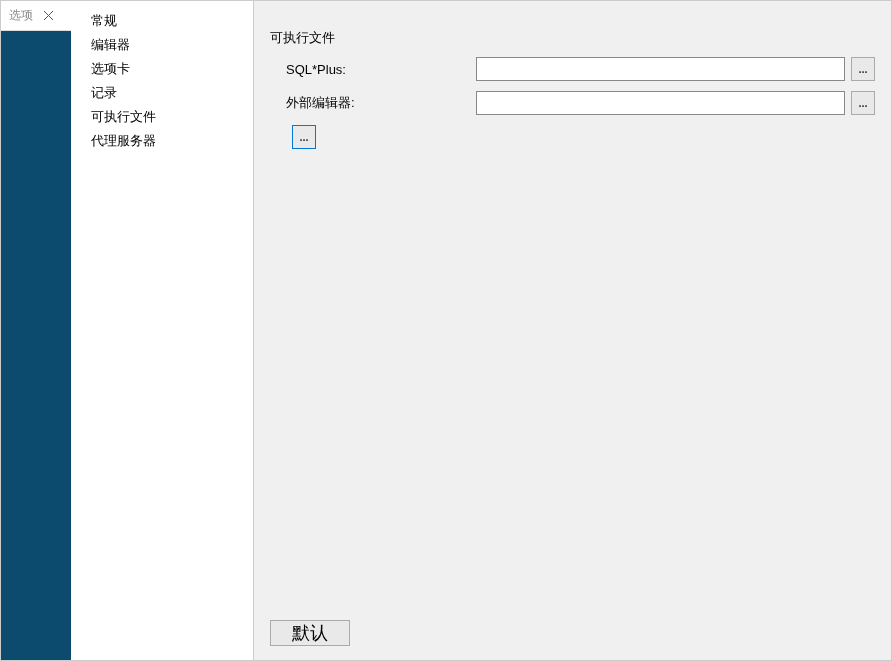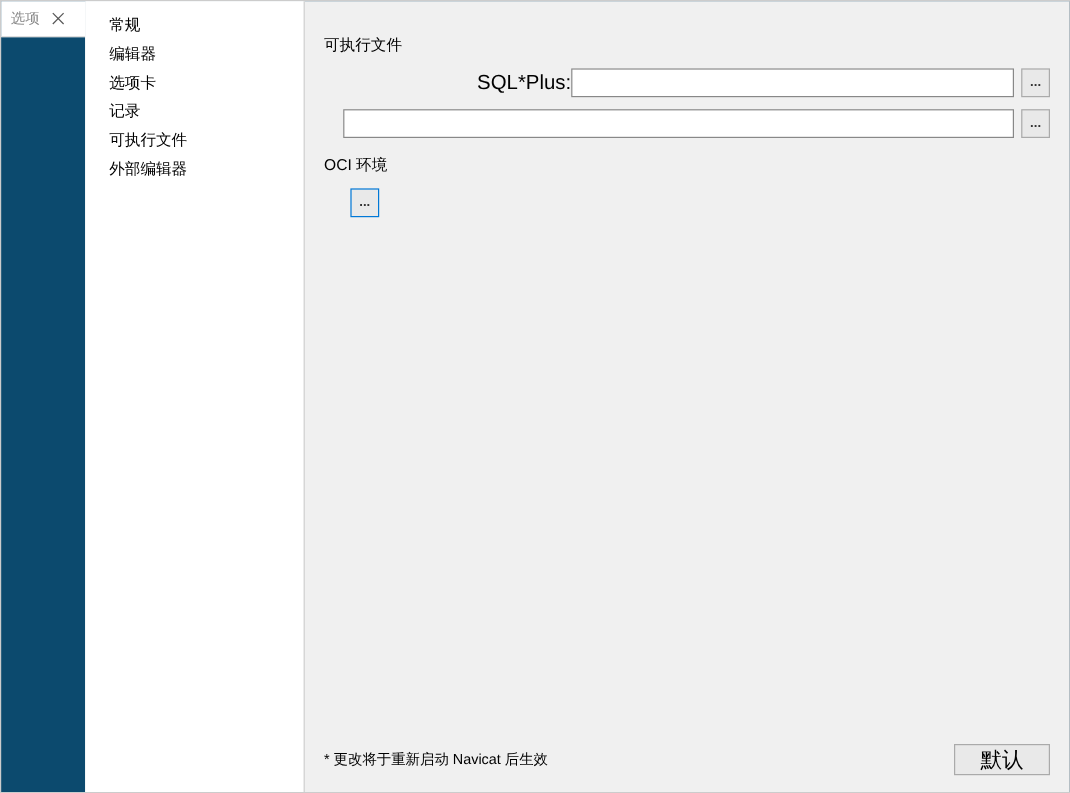--- a/index.html
+++ b/index.html
@@ -81,23 +81,22 @@
       margin-top: 8px;
     }
     .form-row {
       display: flex;
       align-items: center;
       margin-bottom: 10px;
       padding-left: 16px;
     }
     .form-label {
       width: 190px;
-      font-size: 17px;
-      color: #000000;
-      text-align: right;
+      font-size: 13px;
+      color: #000000;
     }
     .form-input {
       flex: 1;
       height: 24px;
       border: 1px solid #888888;
       background: #ffffff;
       padding: 0 6px;
       font-size: 12px;
       font-family: inherit;
     }
@@ -173,42 +172,41 @@
     </div>
   </div>
 
   <div class="dialog-body">
     <div class="sidebar">
       <div class="sidebar-item">常规</div>
       <div class="sidebar-item">编辑器</div>
       <div class="sidebar-item">选项卡</div>
       <div class="sidebar-item">记录</div>
       <div class="sidebar-item">可执行文件</div>
-      <div class="sidebar-item">外部编辑器</div>
+      <div class="sidebar-item">代理服务器</div>
     </div>
 
     <div class="content">
       <div class="section-header">可执行文件</div>
 
       <div class="form-row">
         <div class="form-label">SQL*Plus:</div>
         <input type="text" class="form-input" value="" style="">
         <div class="browse-btn">...</div>
       </div>
 
       <div class="form-row">
+        <div class="form-label">外部编辑器:</div>
         <input type="text" class="form-input" value="" style="">
         <div class="browse-btn">...</div>
       </div>
 
-      <div class="section-header" style="margin-top:4px;">OCI 环境</div>
 
       <div class="form-row">
         <div class="browse-btn highlighted">...</div>
       </div>
 
       <div class="footer-area">
-        <span class="footer-note">* 更改将于重新启动 Navicat 后生效</span>
         <button class="default-btn">默认</button>
       </div>
     </div>
   </div>
 </div>
 
 </body></html>

